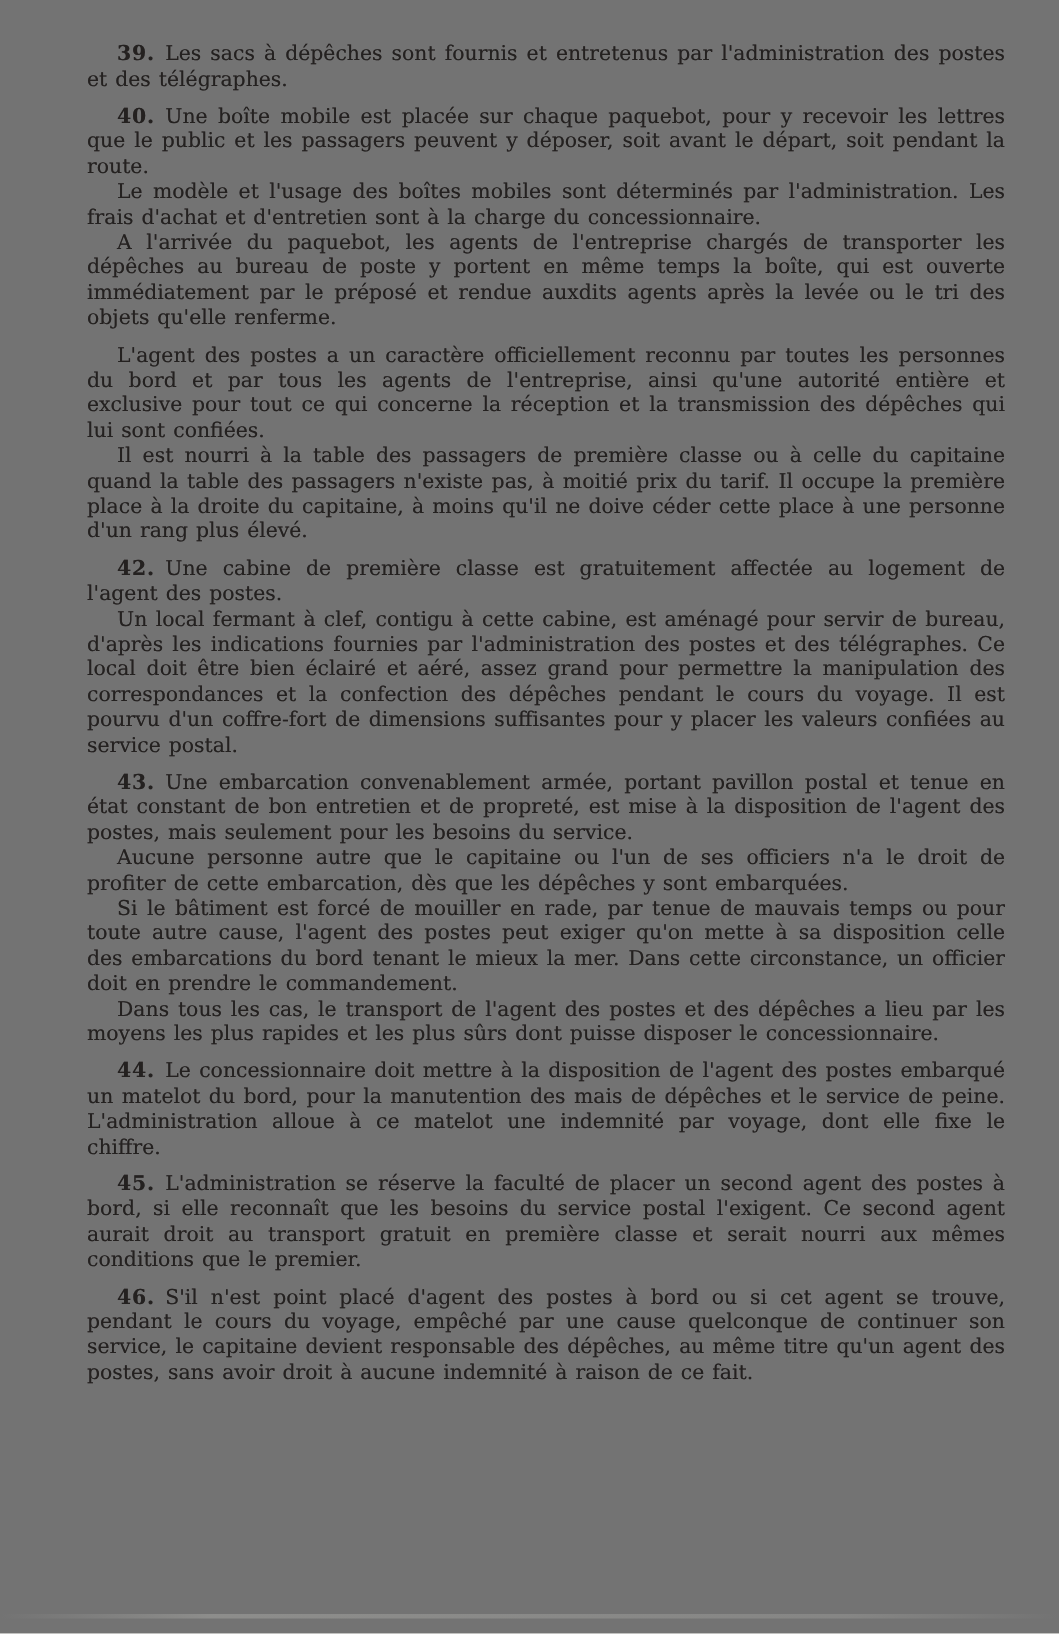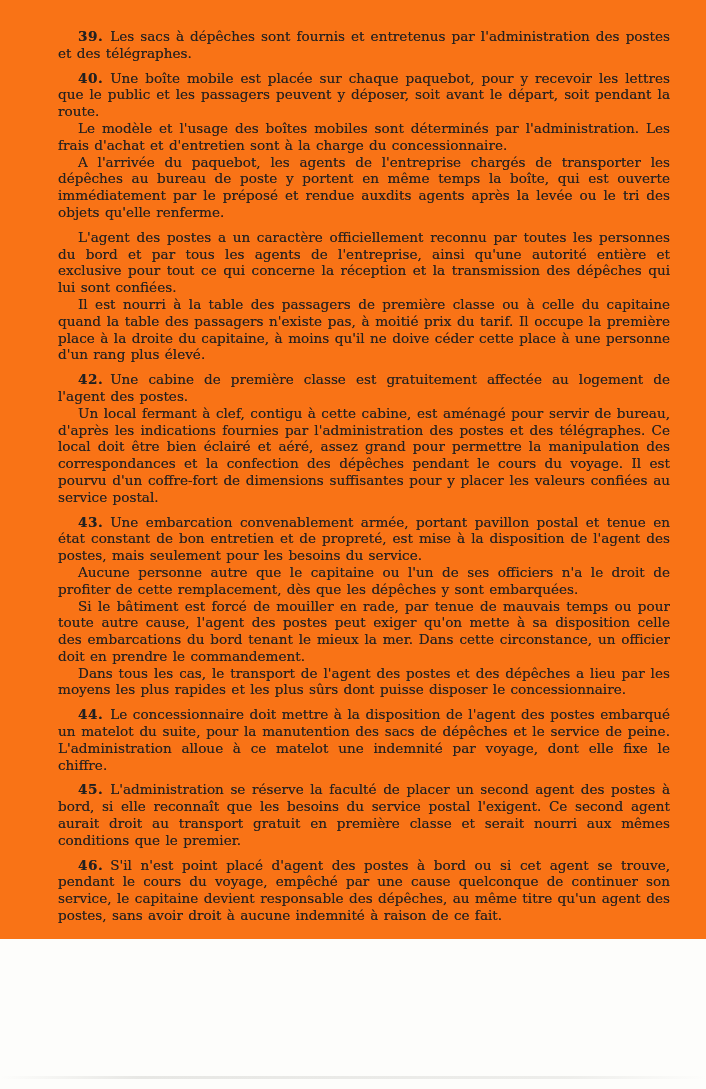--- a/index.html
+++ b/index.html
@@ -6,22 +6,22 @@
     margin: 0;
     padding: 0;
     width: 706px;
     height: 1089px;
     overflow: hidden;
     background: #fdfdfb;
   }
   .page {
     position: relative;
     width: 706px;
-    height: 939px;
-    background: #f97316;
+    height: 1089px;
+    background: #737373;
     box-sizing: border-box;
     padding: 28px 36px 0 58px;
     font-family: "DejaVu Serif", "Liberation Serif", serif;
     font-size: 13.6px;
     line-height: 16.8px;
     color: #242120;
     text-shadow: 0 0 0.4px rgba(36,33,32,0.55);
   }
   .article { margin: 0; }
   .article + .article { margin-top: 8px; }
@@ -65,27 +65,27 @@
     <p class="para">Il est nourri à la table des passagers de première classe ou à celle du capitaine quand la table des passagers n'existe pas, à moitié prix du tarif. Il occupe la première place à la droite du capitaine, à moins qu'il ne doive céder cette place à une personne d'un rang plus élevé.</p>
   </section>
 
   <section class="article">
     <p class="para"><span class="artnum">42.</span><span>Une cabine de première classe est gratuitement affectée au logement de l'agent des postes.</span></p>
     <p class="para">Un local fermant à clef, contigu à cette cabine, est aménagé pour servir de bureau, d'après les indications fournies par l'administration des postes et des télégraphes. Ce local doit être bien éclairé et aéré, assez grand pour permettre la manipulation des correspondances et la confection des dépêches pendant le cours du voyage. Il est pourvu d'un coffre-fort de dimensions suffisantes pour y placer les valeurs confiées au service postal.</p>
   </section>
 
   <section class="article">
     <p class="para"><span class="artnum">43.</span><span>Une embarcation convenablement armée, portant pavillon postal et tenue en état constant de bon entretien et de propreté, est mise à la disposition de l'agent des postes, mais seulement pour les besoins du service.</span></p>
-    <p class="para">Aucune personne autre que le capitaine ou l'un de ses officiers n'a le droit de profiter de cette remplacement, dès que les dépêches y sont embarquées.</p>
+    <p class="para">Aucune personne autre que le capitaine ou l'un de ses officiers n'a le droit de profiter de cette embarcation, dès que les dépêches y sont embarquées.</p>
     <p class="para">Si le bâtiment est forcé de mouiller en rade, par tenue de mauvais temps ou pour toute autre cause, l'agent des postes peut exiger qu'on mette à sa disposition celle des embarcations du bord tenant le mieux la mer. Dans cette circonstance, un officier doit en prendre le commandement.</p>
     <p class="para">Dans tous les cas, le transport de l'agent des postes et des dépêches a lieu par les moyens les plus rapides et les plus sûrs dont puisse disposer le concessionnaire.</p>
   </section>
 
   <section class="article">
-    <p class="para"><span class="artnum">44.</span><span>Le concessionnaire doit mettre à la disposition de l'agent des postes embarqué un matelot du suite, pour la manutention des sacs de dépêches et le service de peine. L'administration alloue à ce matelot une indemnité par voyage, dont elle fixe le chiffre.</span></p>
+    <p class="para"><span class="artnum">44.</span><span>Le concessionnaire doit mettre à la disposition de l'agent des postes embarqué un matelot du bord, pour la manutention des mais de dépêches et le service de peine. L'administration alloue à ce matelot une indemnité par voyage, dont elle fixe le chiffre.</span></p>
   </section>
 
   <section class="article">
     <p class="para"><span class="artnum">45.</span><span>L'administration se réserve la faculté de placer un second agent des postes à bord, si elle reconnaît que les besoins du service postal l'exigent. Ce second agent aurait droit au transport gratuit en première classe et serait nourri aux mêmes conditions que le premier.</span></p>
   </section>
 
   <section class="article">
     <p class="para"><span class="artnum">46.</span><span>S'il n'est point placé d'agent des postes à bord ou si cet agent se trouve, pendant le cours du voyage, empêché par une cause quelconque de continuer son service, le capitaine devient responsable des dépêches, au même titre qu'un agent des postes, sans avoir droit à aucune indemnité à raison de ce fait.</span></p>
   </section>
 

